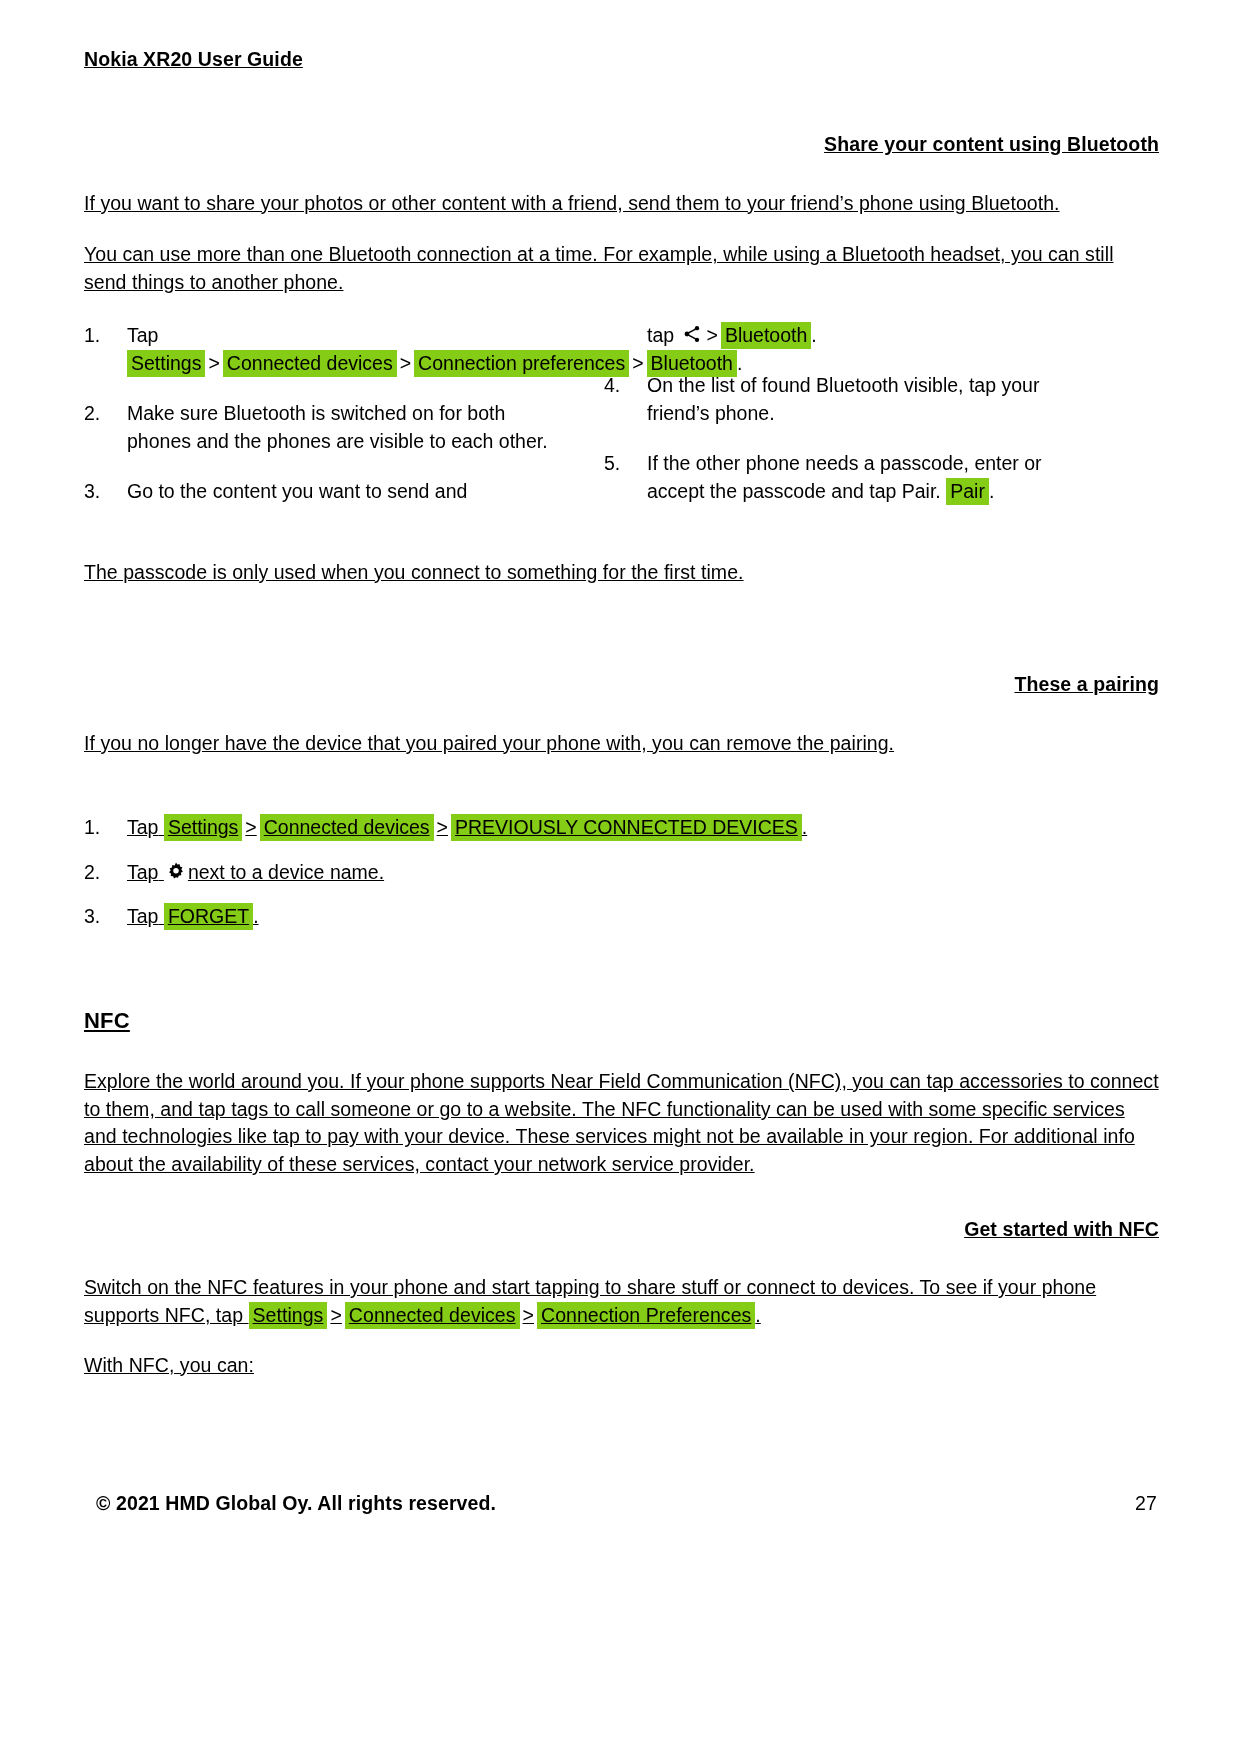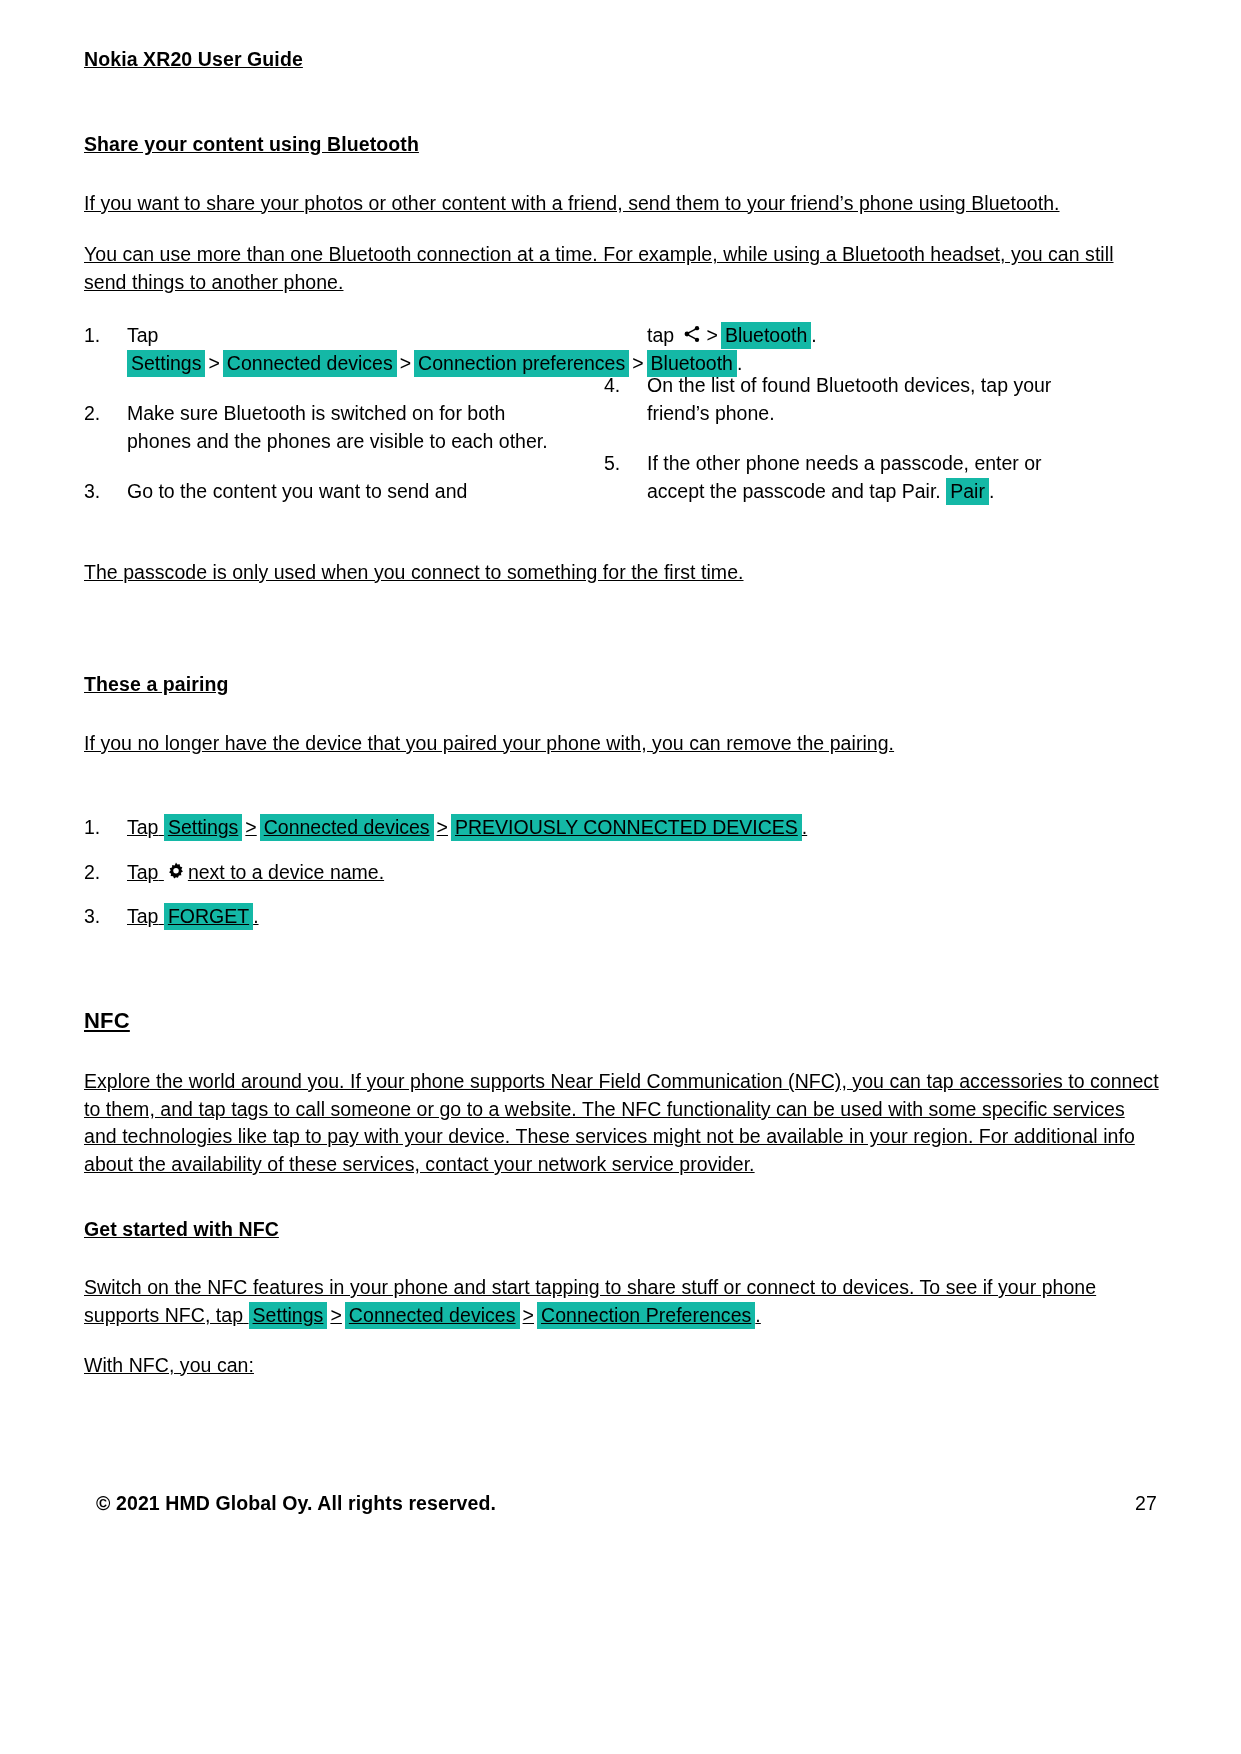--- a/index.html
+++ b/index.html
@@ -45,33 +45,34 @@
     line-height: 1.2;
     letter-spacing: 0.2px;
   }
 
   h3.sub-title {
     font-size: 19.5px;
     font-weight: bold;
     margin: 0 0 32px 0;
     line-height: 1.3;
     letter-spacing: 0.1px;
+    text-align: right;
   }
 
   p.body-text {
     font-size: 19.5px;
     line-height: 1.42;
     margin: 0 0 24px 0;
     letter-spacing: 0.05px;
   }
   p.body-text.tight { margin-bottom: 0; }
 
   
   .ui {
-    background: #14b8a6;
+    background: #84cc16;
     padding: 2px 4px 3px 4px;
     white-space: nowrap;
   }
   .sep { padding: 0 3px; }
 
   
   .steps-columns {
     position: relative;
     width: 1010px;
     margin-top: 6px;
@@ -176,21 +177,21 @@
                 <circle cx="18" cy="5" r="2.6" fill="#000"></circle>
                 <circle cx="18" cy="19" r="2.6" fill="#000"></circle>
                 <circle cx="6" cy="12" r="2.9" fill="#000"></circle>
                 <path d="M7.8 10.7 L16.4 6.1" stroke="#000" stroke-width="1.9"></path>
                 <path d="M7.8 13.3 L16.4 17.9" stroke="#000" stroke-width="1.9"></path>
               </svg></span><span class="sep">&gt;</span><span class="ui">Bluetooth</span><span>.</span>
         </div>
 
         <ol class="steps">
           <li>
-            <span class="num">4.</span><span>On the list of found Bluetooth devices, tap your friend’s phone.</span>
+            <span class="num">4.</span><span>On the list of found Bluetooth visible, tap your friend’s phone.</span>
           </li>
           <li>
             <span class="num">5.</span><span>If the other phone needs a passcode, enter or accept the passcode and tap Pair.</span>
             <span class="ui">Pair</span><span>.</span>
           </li>
         </ol>
       </div>
     </div>
 
     <p class="body-text" style="margin-top:8px;">The passcode is only used when you connect to something for the first time.</p>

